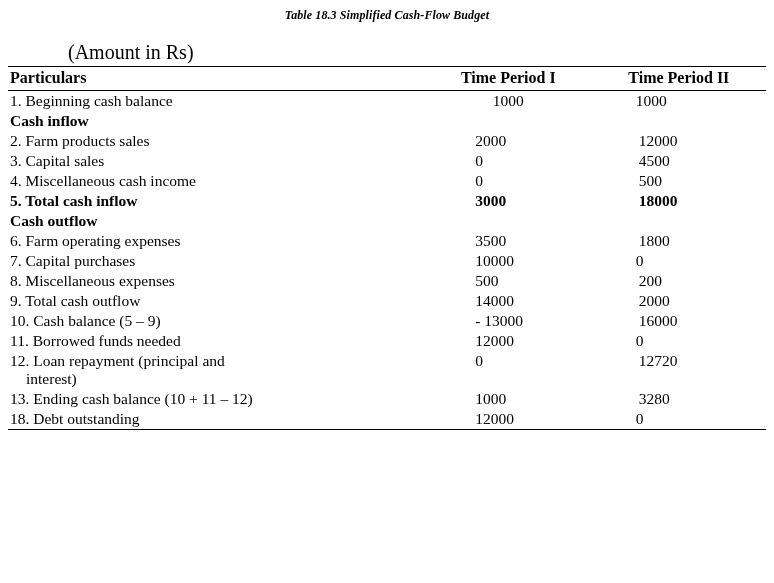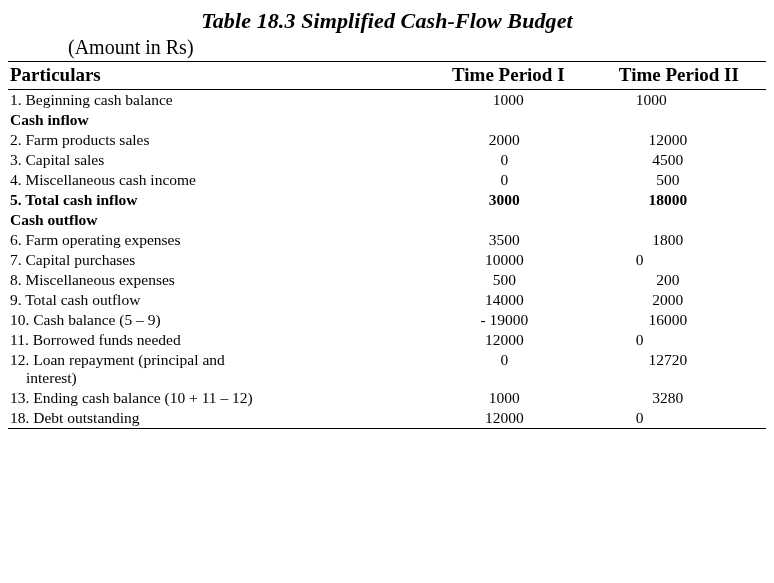--- a/index.html
+++ b/index.html
@@ -18,23 +18,23 @@
     position: relative;
     width: 774px;
     height: 583px;
     box-sizing: border-box;
     padding: 6px 8px 0 8px;
   }
   .table-title {
     text-align: center;
     font-weight: bold;
     font-style: italic;
-    font-size: 22px;
+    font-size: 12px;
     letter-spacing: 0.1px;
-    margin: 2px 0 2px 0;
+    margin: 2px 0 18px 0;
   }
   .amount-note {
     font-size: 20px;
     margin: 0 0 2px 0;
     padding-left: 60px;
   }
   table.budget {
     width: 100%;
     border-collapse: collapse;
     font-size: 15.5px;
@@ -58,40 +58,40 @@
     width: 22%;
     text-align: center;
     margin-top: 43px;
   }
   .col-p2 {
     width: 23%;
     text-align: center;
   }
   thead th {
     font-weight: bold;
-    font-size: 19px;
+    font-size: 16px;
     padding-top: 2px !important;
     padding-bottom: 3px !important;
   }
   thead th.col-particulars {
     text-align: left;
   }
   thead th.col-p1, thead th.col-p2 {
     text-align: center;
   }
   tbody tr td.col-particulars {
     white-space: normal;
   }
   .bold {
     font-weight: bold;
   }
   .val {
     display: inline-block;
     min-width: 58px;
-    text-align: center;
+    text-align: left;
   }
   .cell-p1 .val { margin-right: 8px; }
   .cell-p2 .val { margin-right: 22px; }
   .cell-p1-left { text-align: center; }
   .indent-wrap {
     display: block;
     padding-left: 16px;
   }
 </style>
 </head>
@@ -173,21 +173,21 @@
       </tr>
 
       <tr>
         <td class="col-particulars">9. Total cash outflow</td>
         <td class="col-p1 cell-p1"><span class="val">14000</span></td>
         <td class="col-p2 cell-p2"><span class="val">2000</span></td>
       </tr>
 
       <tr>
         <td class="col-particulars">10. Cash balance (5 – 9)</td>
-        <td class="col-p1 cell-p1"><span class="val">- 19000</span></td>
+        <td class="col-p1 cell-p1"><span class="val">- 13000</span></td>
         <td class="col-p2 cell-p2"><span class="val">16000</span></td>
       </tr>
 
       <tr>
         <td class="col-particulars">11. Borrowed funds needed</td>
         <td class="col-p1 cell-p1"><span class="val">12000</span></td>
         <td class="col-p2" style="text-align:left; padding-left:44px;">0</td>
       </tr>
 
       <tr>

